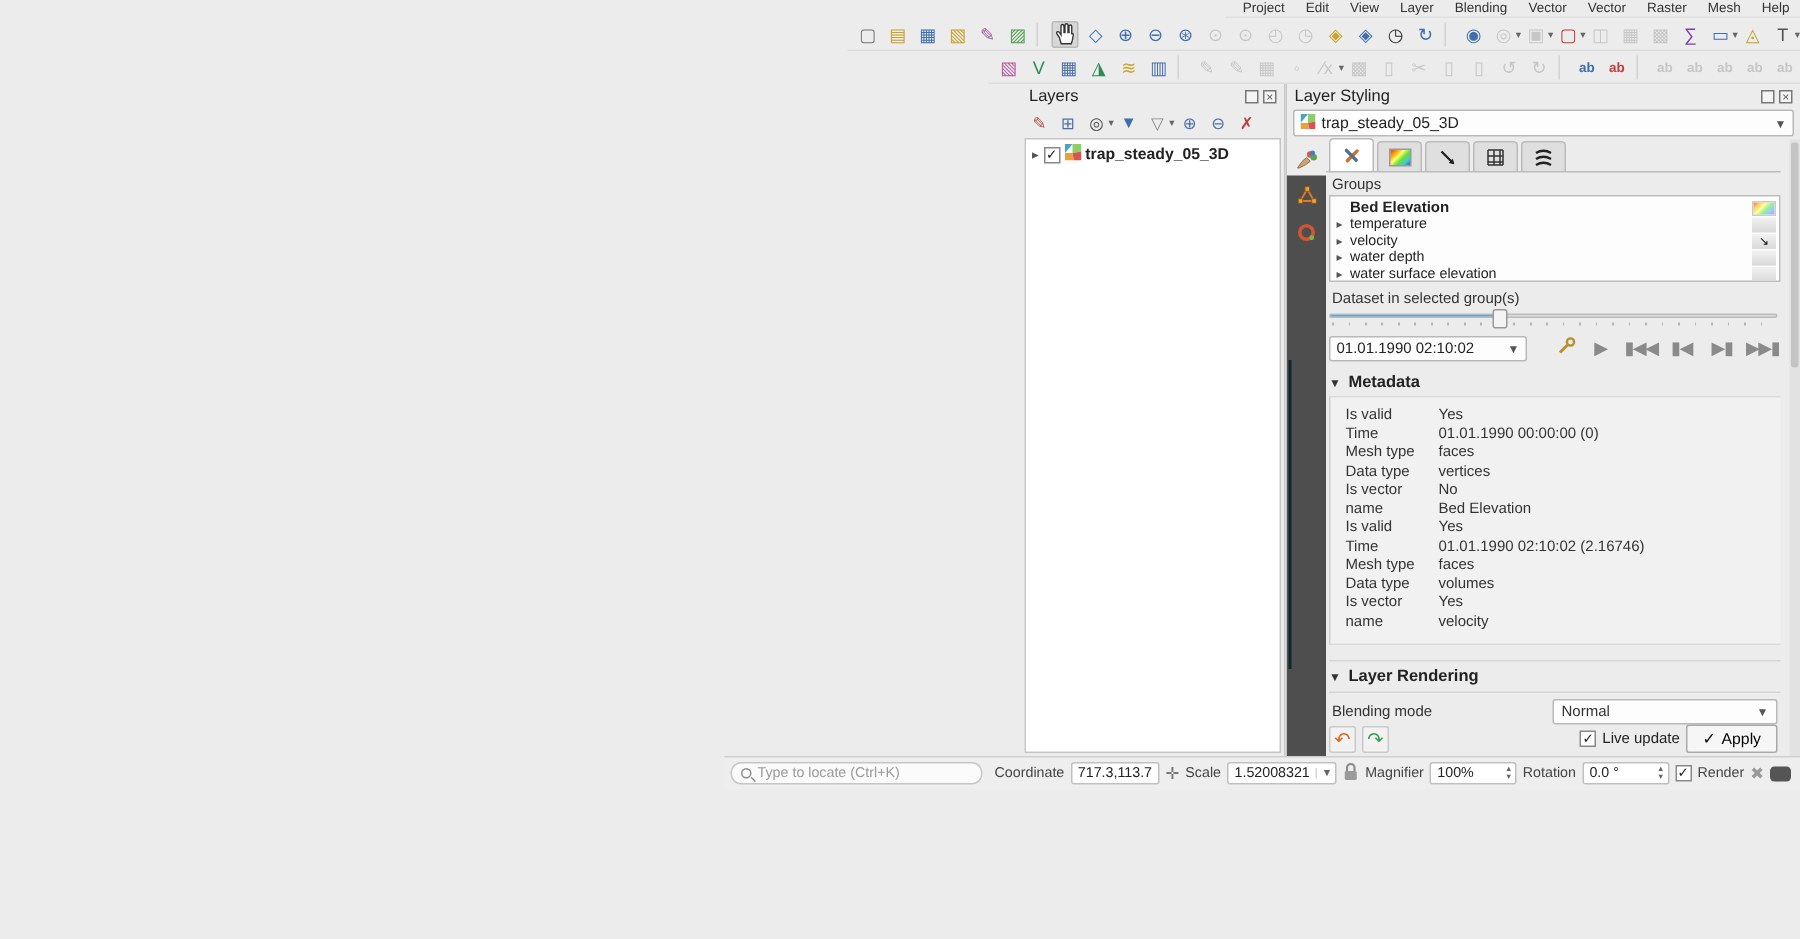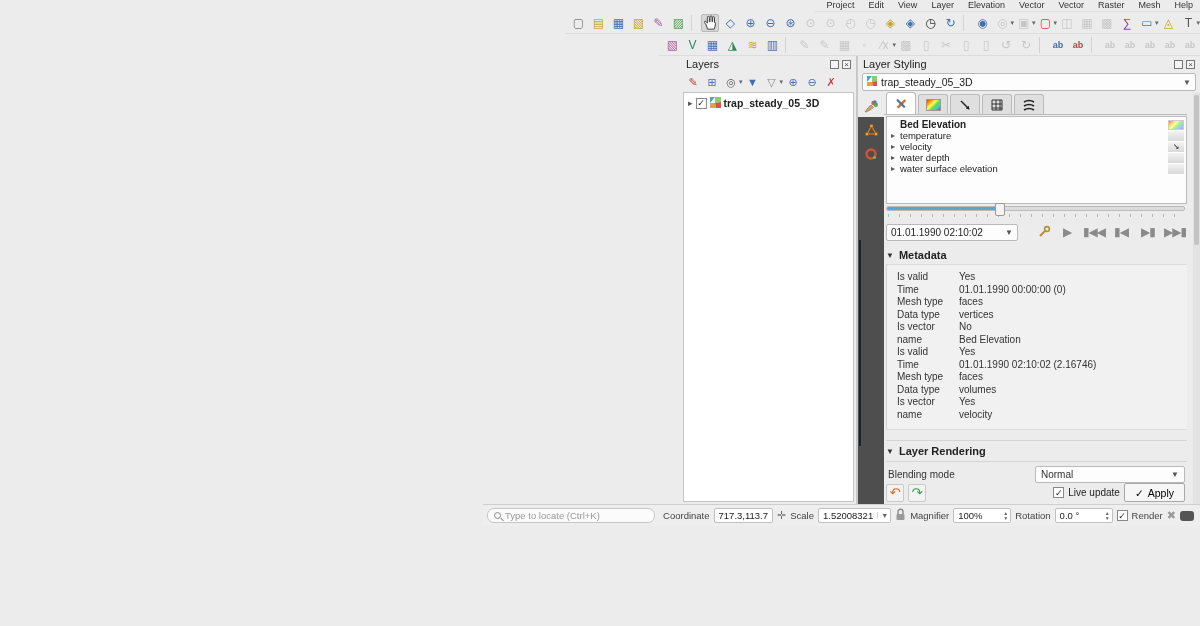--- a/index.html
+++ b/index.html
@@ -125,21 +125,21 @@
 </head>
 <body>
 
 <div class="app">
 
   <div class="menubar">
       <span>Project</span>
       <span>Edit</span>
       <span>View</span>
       <span>Layer</span>
-      <span>Elevation</span>
+      <span>Blending</span>
       <span>Vector</span>
       <span>Vector</span>
       <span>Raster</span>
       <span>Mesh</span>
       <span>Help</span>
     </div>
 
   <div class="toolbar tb1">
       <span class="tbicon" style="color: rgb(119, 119, 119);">▢</span>
       <span class="tbicon" style="color: rgb(201, 162, 39);">▤</span>
@@ -335,20 +335,21 @@
             </span>
             <span class="tab">
               <svg width="14" height="14" viewBox="0 0 14 14">
                   <path d="M2 4 Q7 1 12 4" stroke="#222" stroke-width="1.6" fill="none"></path>
                   <path d="M2 8 Q7 5 12 8" stroke="#222" stroke-width="1.6" fill="none"></path>
                   <path d="M2 12 Q7 9 12 12" stroke="#222" stroke-width="1.6" fill="none"></path>
                 </svg>
             </span>
           </div>
 
+          <div class="groups-label">Groups</div>
           <div class="groups-box">
               <div class="grp-row">
                 <span class="grp-arrow"></span>
                 <span class="grp-label b">Bed Elevation</span>
                 <span class="grp-sp"></span>
                 <span class="grp-ind scalar-ramp"></span>
               </div>
               <div class="grp-row">
                 <span class="grp-arrow">▸</span>
                 <span class="grp-label">temperature</span>
@@ -368,20 +369,21 @@
                 <span class="grp-ind "></span>
               </div>
               <div class="grp-row">
                 <span class="grp-arrow">▸</span>
                 <span class="grp-label">water surface elevation</span>
                 <span class="grp-sp"></span>
                 <span class="grp-ind "></span>
               </div>
             </div>
 
+          <div class="ds-label">Dataset in selected group(s)</div>
           <div class="slider">
             <div class="fill" style="width: 38%; background: rgb(90, 167, 214);"></div>
             <div class="handle" style="left: calc(38% - 5px);"></div>
           </div>
           <div class="ticks"></div>
 
           <div class="time-row">
             <div class="time-combo">
               <span>01.01.1990 02:10:02</span>
               <span class="dd">▼</span>

